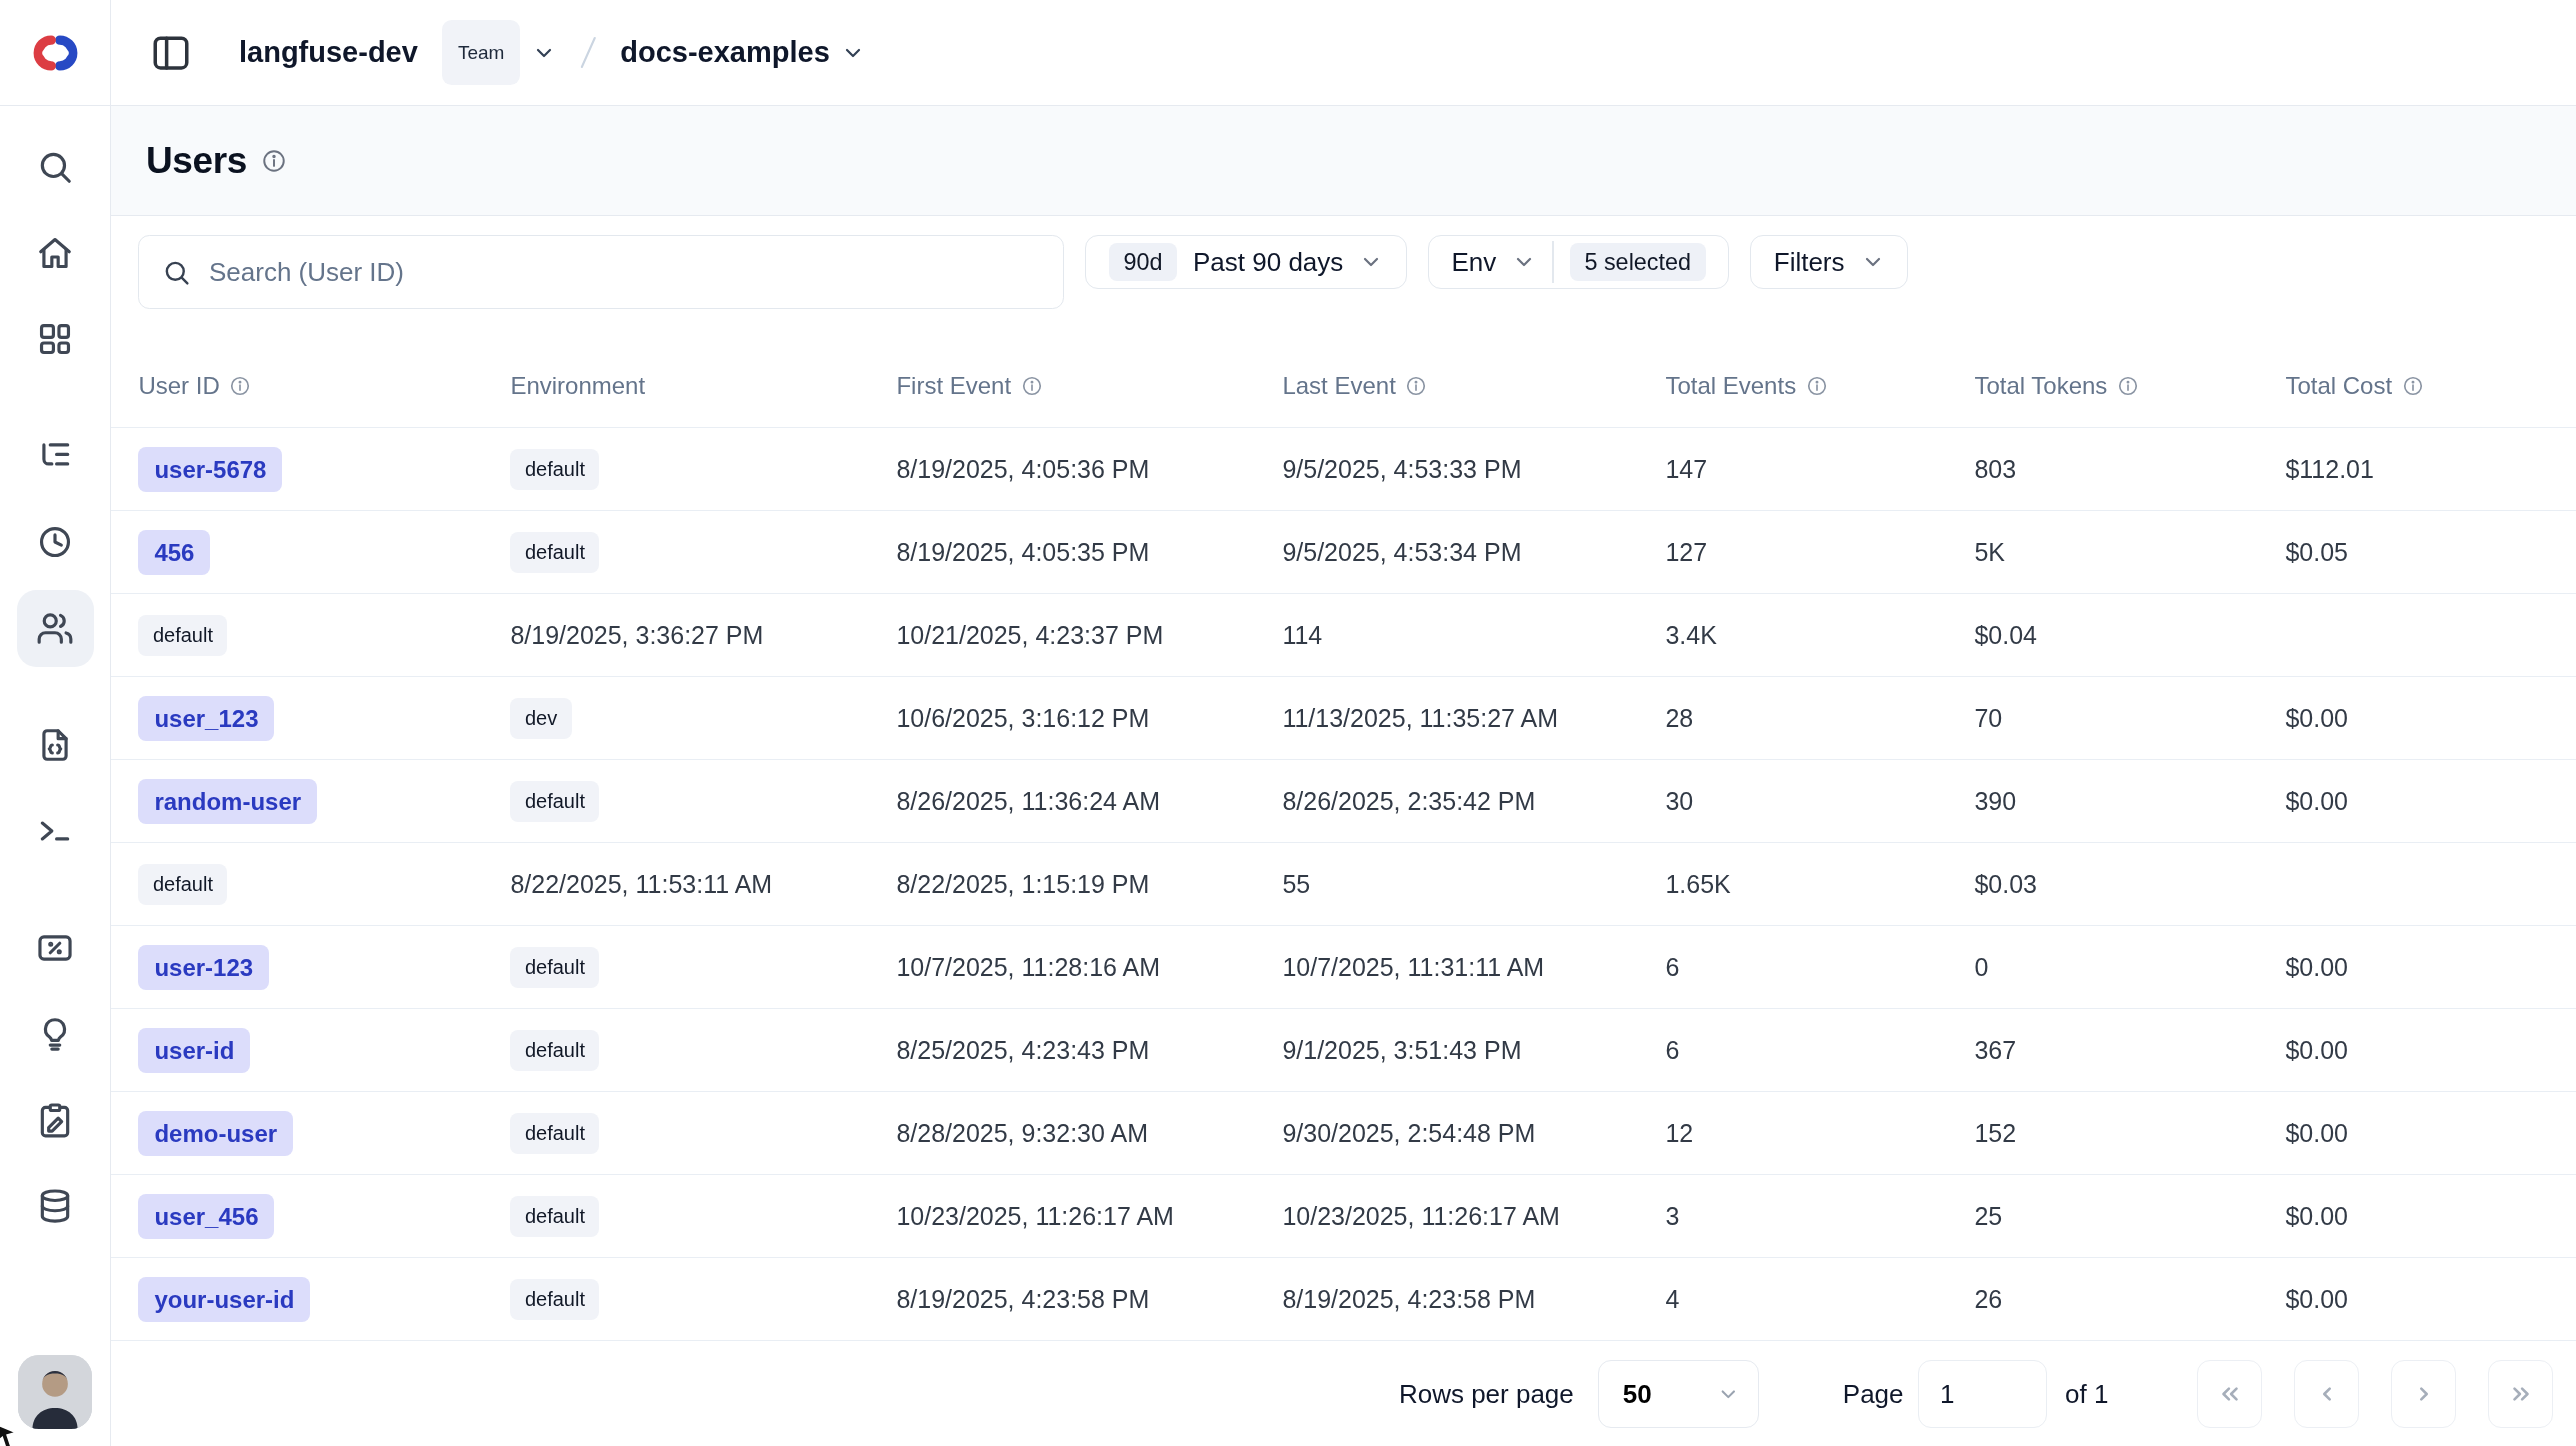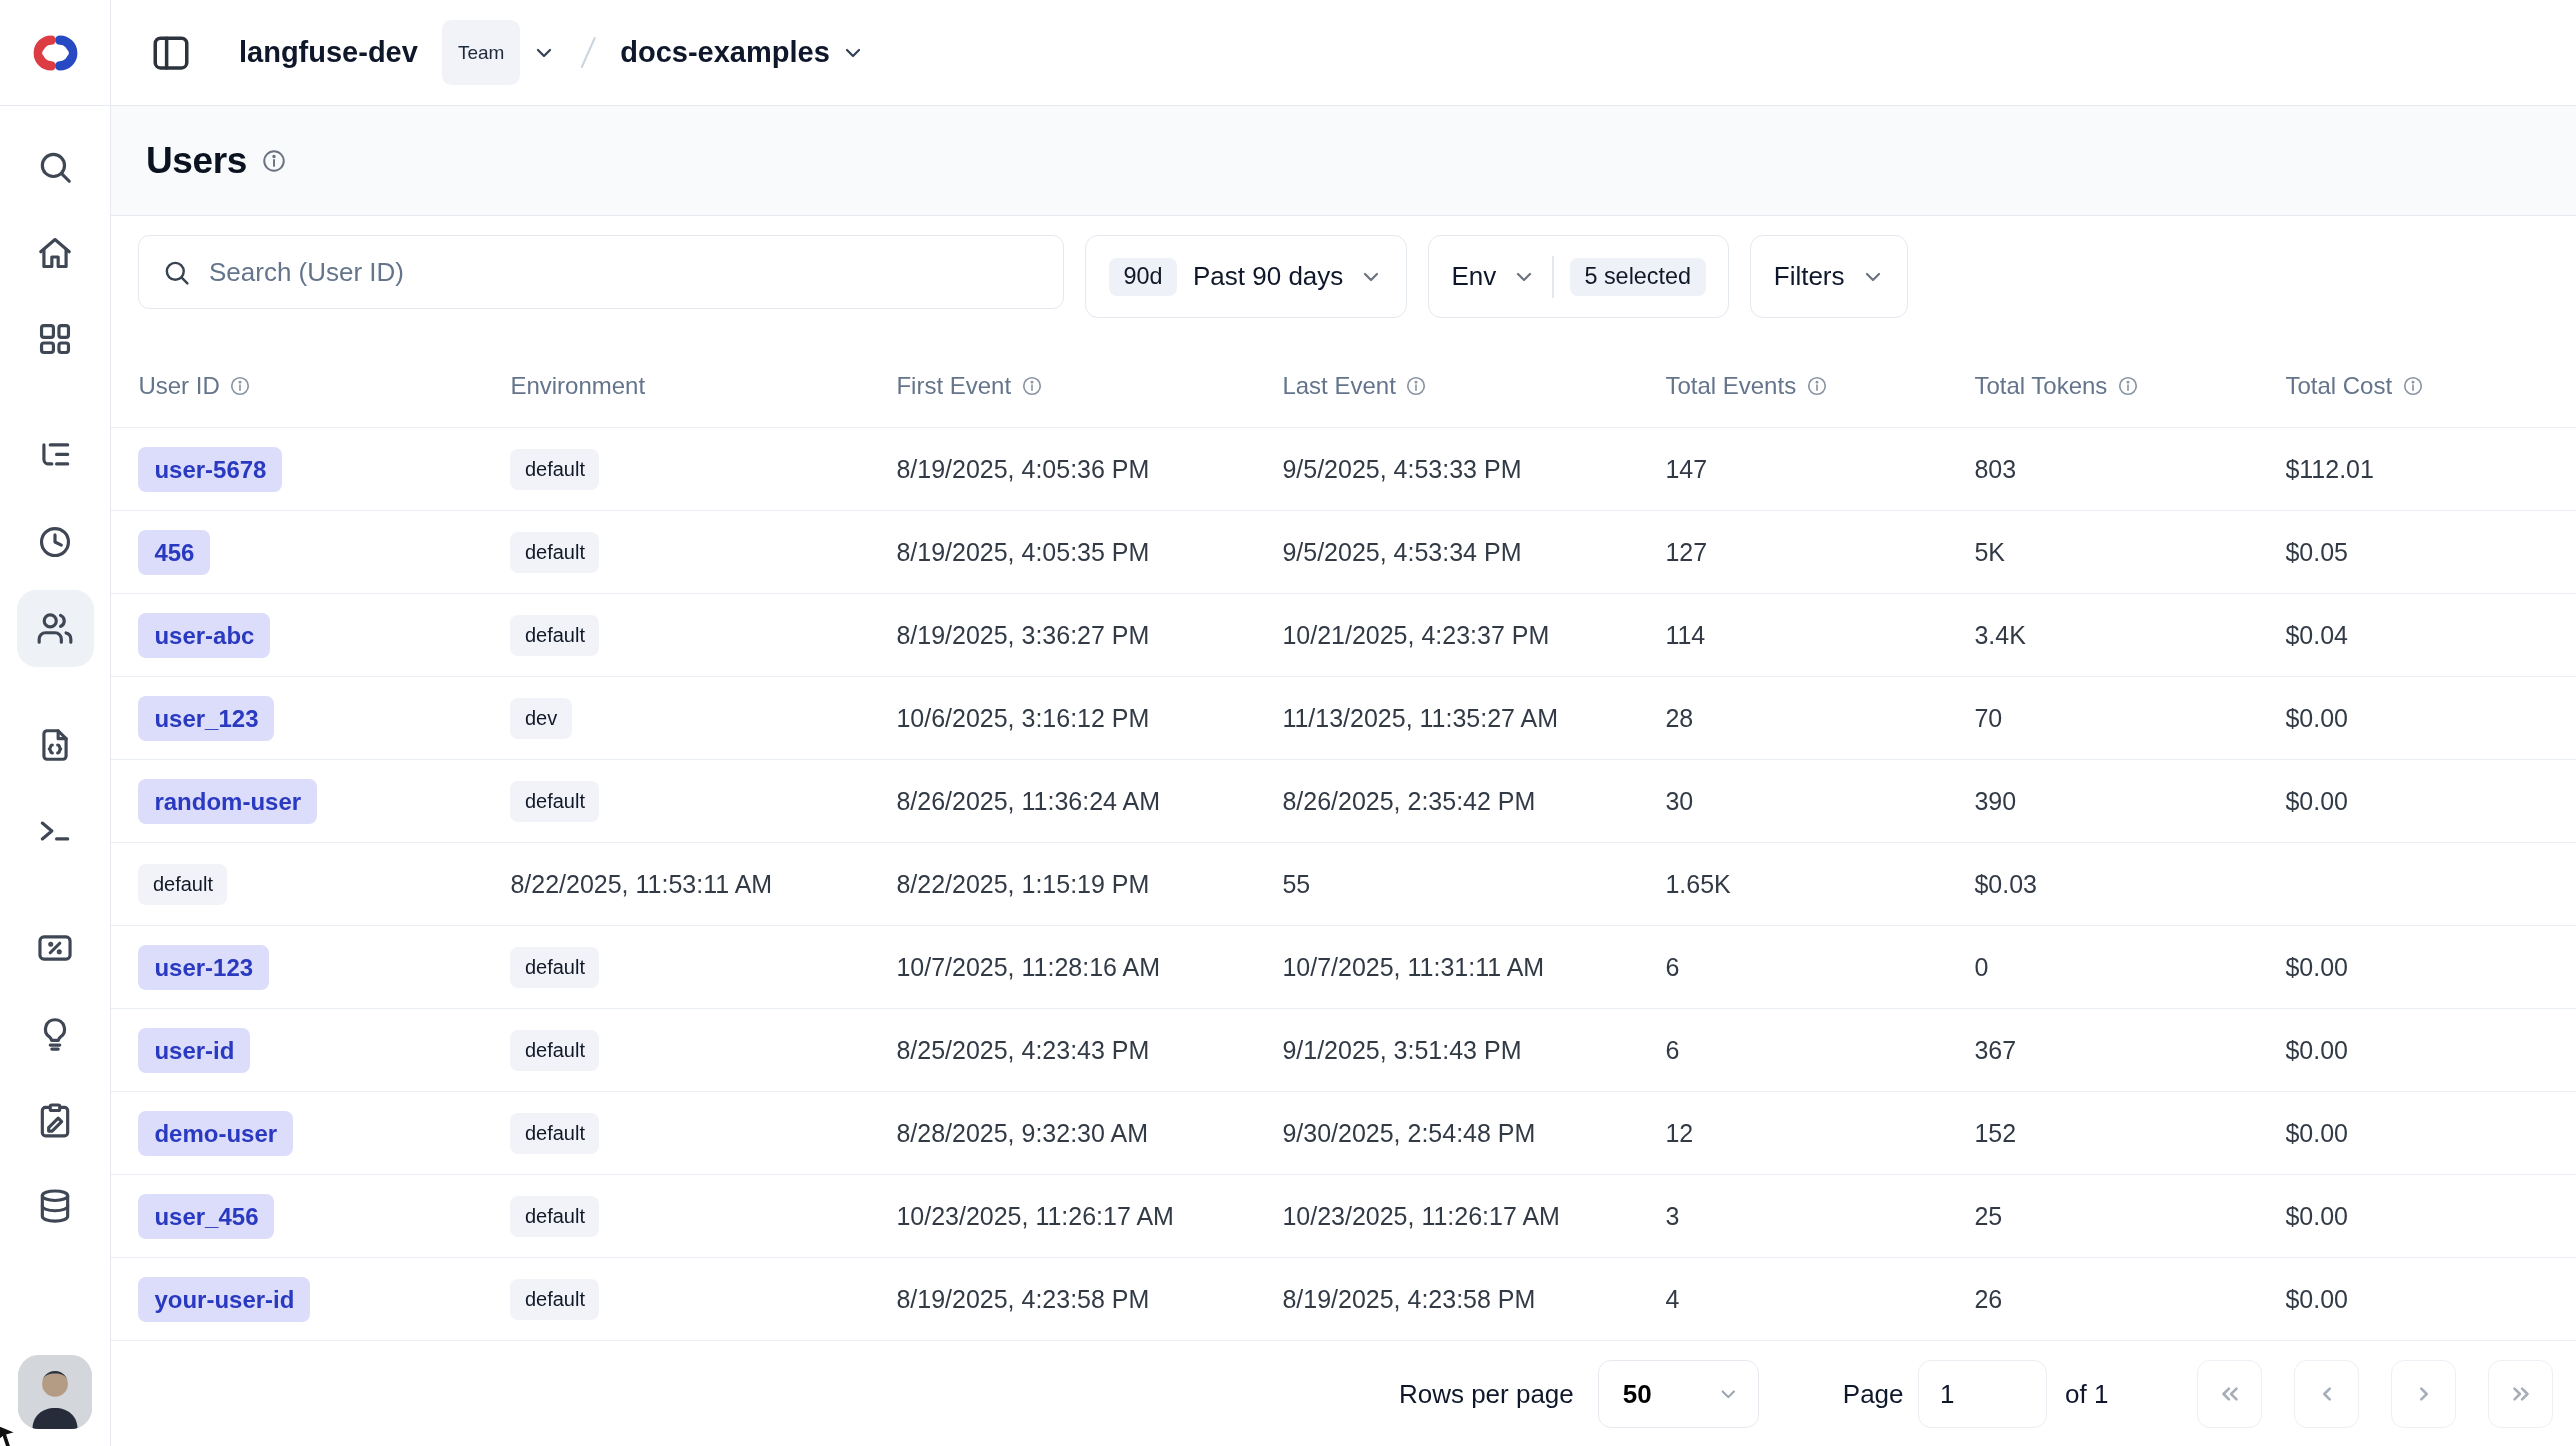--- a/index.html
+++ b/index.html
@@ -46,21 +46,21 @@
   .page-title{font-size:37px;font-weight:700;color:#0b1220;letter-spacing:-0.4px;}
   .info-icon{display:inline-flex;align-items:center;justify-content:center;margin-left:14.5px;color:#6b7280;}
   .content{flex:1;display:flex;flex-direction:column;padding-left:27.4px;min-height:0;}
 
   
   .toolbar{margin-top:19.4px;height:74px;display:flex;gap:21px;flex:0 0 auto;}
   .search-box{width:926px;height:74px;border:1.6px solid #e3e8ee;border-radius:11.3px;display:flex;align-items:center;padding:0 22.6px;gap:18px;background:#fff;}
   .search-box svg{flex:0 0 auto;}
   .search-box input{border:none;outline:none;flex:1;font-family:inherit;font-size:26px;color:#0f172a;background:transparent;}
   .search-box input::placeholder{color:#64748b;}
-  .tb-btn{height:83px;border:1.6px solid #e3e8ee;border-radius:13px;background:#fff;display:flex;align-items:center;padding:0 22.6px;gap:16px;font-family:inherit;font-size:26px;color:#0f172a;font-weight:500;cursor:pointer;}
+  .tb-btn{height:54px;border:1.6px solid #e3e8ee;border-radius:13px;background:#fff;display:flex;align-items:center;padding:0 22.6px;gap:16px;font-family:inherit;font-size:26px;color:#0f172a;font-weight:500;cursor:pointer;}
   .chip{background:#eef1f7;border-radius:8px;padding:7.3px 14.5px;font-size:23.4px;color:#111827;font-weight:400;line-height:1;}
   .v-divider{width:1.6px;height:42px;background:#e3e8ee;}
   .chev{color:#6b7280;display:flex;align-items:center;}
 
   
   .table{margin-top:36px;flex:0 0 auto;margin-left:-27.4px;}
   .thead-row,.trow{display:grid;grid-template-columns:372px 386px 386px 383px 309px 311px 1fr;padding-left:27.4px;align-items:center;height:83px;}
   .thead-row{border-bottom:1.6px solid var(--row-border);}
   .trow{border-bottom:1.6px solid var(--row-border);cursor:pointer;}
   .th{display:flex;align-items:center;gap:9.7px;font-size:24px;font-weight:500;color:var(--header-text);cursor:pointer;}
@@ -361,21 +361,20 @@
                 <div class="td"><span class="uid-badge">456</span></div>
                 <div class="td"><span class="env-badge">default</span></div>
                 <div class="td">8/19/2025, 4:05:35 PM</div>
                 <div class="td">9/5/2025, 4:53:34 PM</div>
                 <div class="td">127</div>
                 <div class="td">5K</div>
                 <div class="td">$0.05</div>
               </div>
 
               <div class="trow">
-                <div class="td"><span class="uid-badge">user-abc</span></div>
                 <div class="td"><span class="env-badge">default</span></div>
                 <div class="td">8/19/2025, 3:36:27 PM</div>
                 <div class="td">10/21/2025, 4:23:37 PM</div>
                 <div class="td">114</div>
                 <div class="td">3.4K</div>
                 <div class="td">$0.04</div>
               </div>
 
               <div class="trow">
                 <div class="td"><span class="uid-badge">user_123</span></div>

